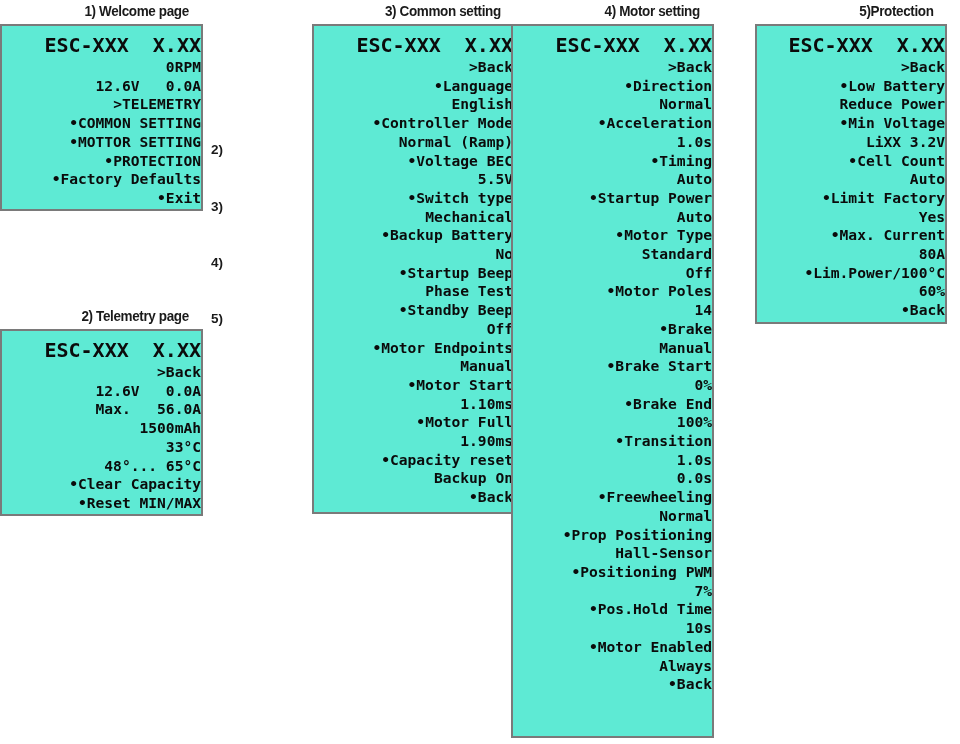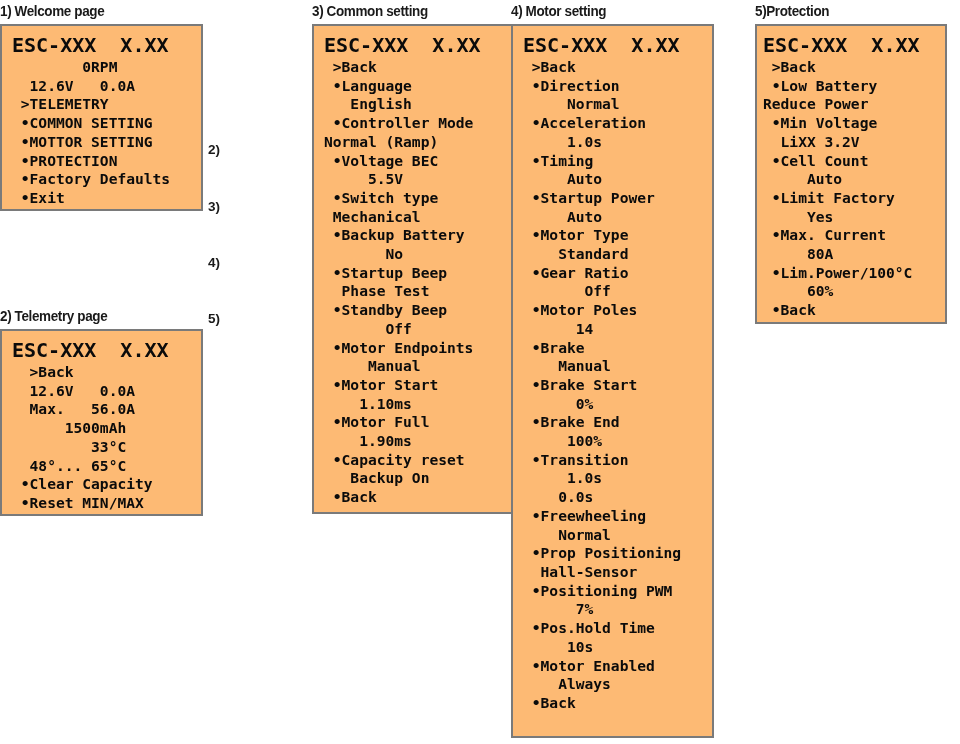--- a/index.html
+++ b/index.html
@@ -10,37 +10,38 @@
   body {
     width: 960px;
     height: 744px;
     position: relative;
     font-family: "Liberation Sans", sans-serif;
     overflow: hidden;
   }
 
   .panel-group {
     position: absolute;
+    text-align: right;
   }
 
   .group-title {
     font-family: "Liberation Sans", sans-serif;
     font-weight: bold;
     font-size: 14.5px;
     color: #1a1a1a;
     letter-spacing: -0.4px;
     white-space: pre;
     line-height: 16px;
     margin: 0 0 5px 0;
     transform: scaleX(0.93);
     transform-origin: left center;
   }
 
   .lcd {
-    background: #fdba74;
+    background: #5eead4;
     border: 2px solid #7a7a7a;
     box-sizing: border-box;
     position: relative;
     padding: 6px 0 6px 0;
   }
 
   .lcd-title {
     font-family: "DejaVu Sans Mono", monospace;
     font-weight: bold;
     font-size: 20px;
@@ -168,21 +169,20 @@
     <div class="lcd-line"> •Direction</div>
     <div class="lcd-line">     Normal</div>
     <div class="lcd-line"> •Acceleration</div>
     <div class="lcd-line">     1.0s</div>
     <div class="lcd-line"> •Timing</div>
     <div class="lcd-line">     Auto</div>
     <div class="lcd-line"> •Startup Power</div>
     <div class="lcd-line">     Auto</div>
     <div class="lcd-line"> •Motor Type</div>
     <div class="lcd-line">    Standard</div>
-    <div class="lcd-line"> •Gear Ratio</div>
     <div class="lcd-line">       Off</div>
     <div class="lcd-line"> •Motor Poles</div>
     <div class="lcd-line">      14</div>
     <div class="lcd-line"> •Brake</div>
     <div class="lcd-line">    Manual</div>
     <div class="lcd-line"> •Brake Start</div>
     <div class="lcd-line">      0%</div>
     <div class="lcd-line"> •Brake End</div>
     <div class="lcd-line">     100%</div>
     <div class="lcd-line"> •Transition</div>

